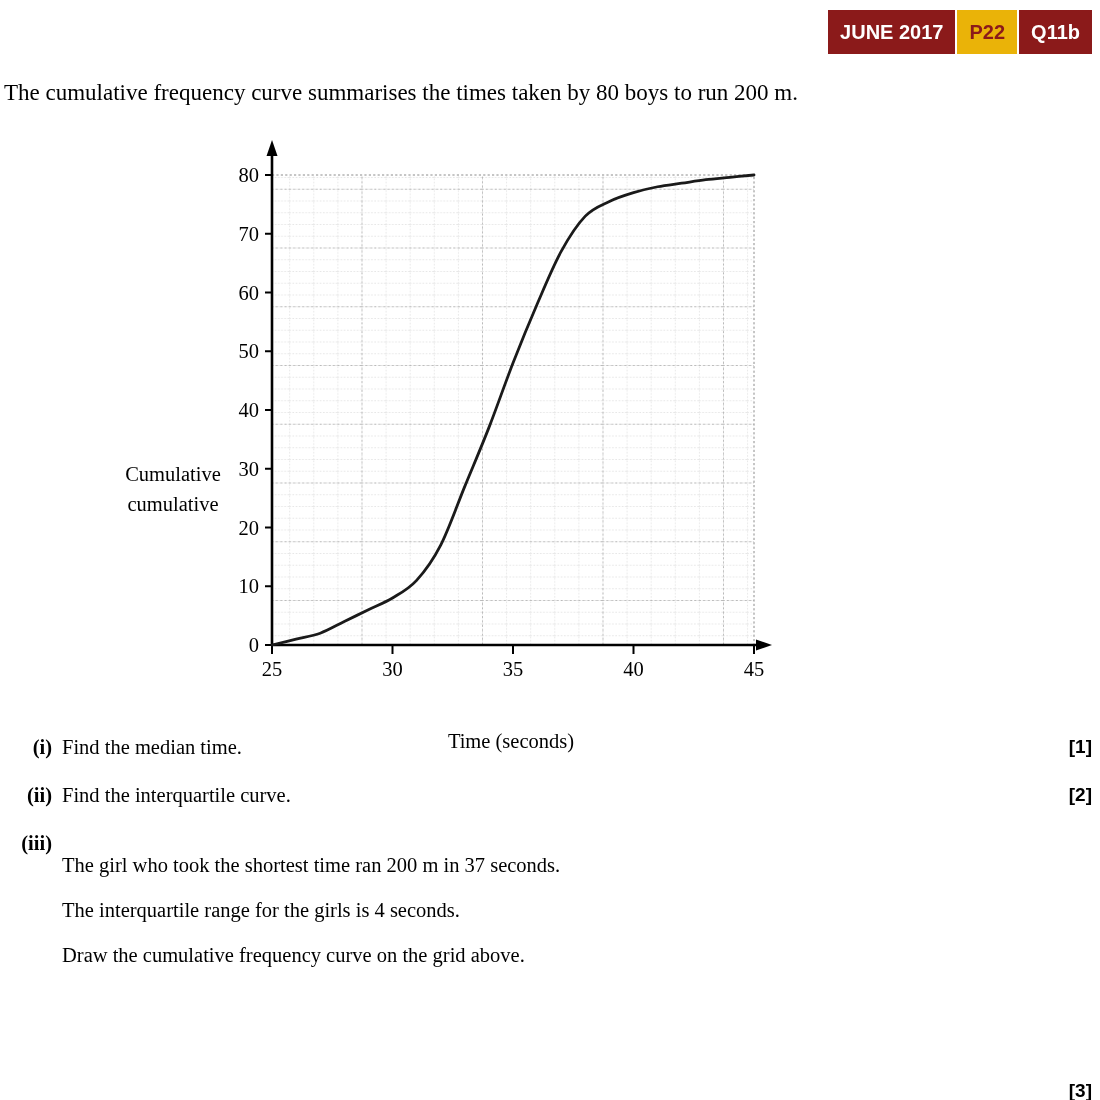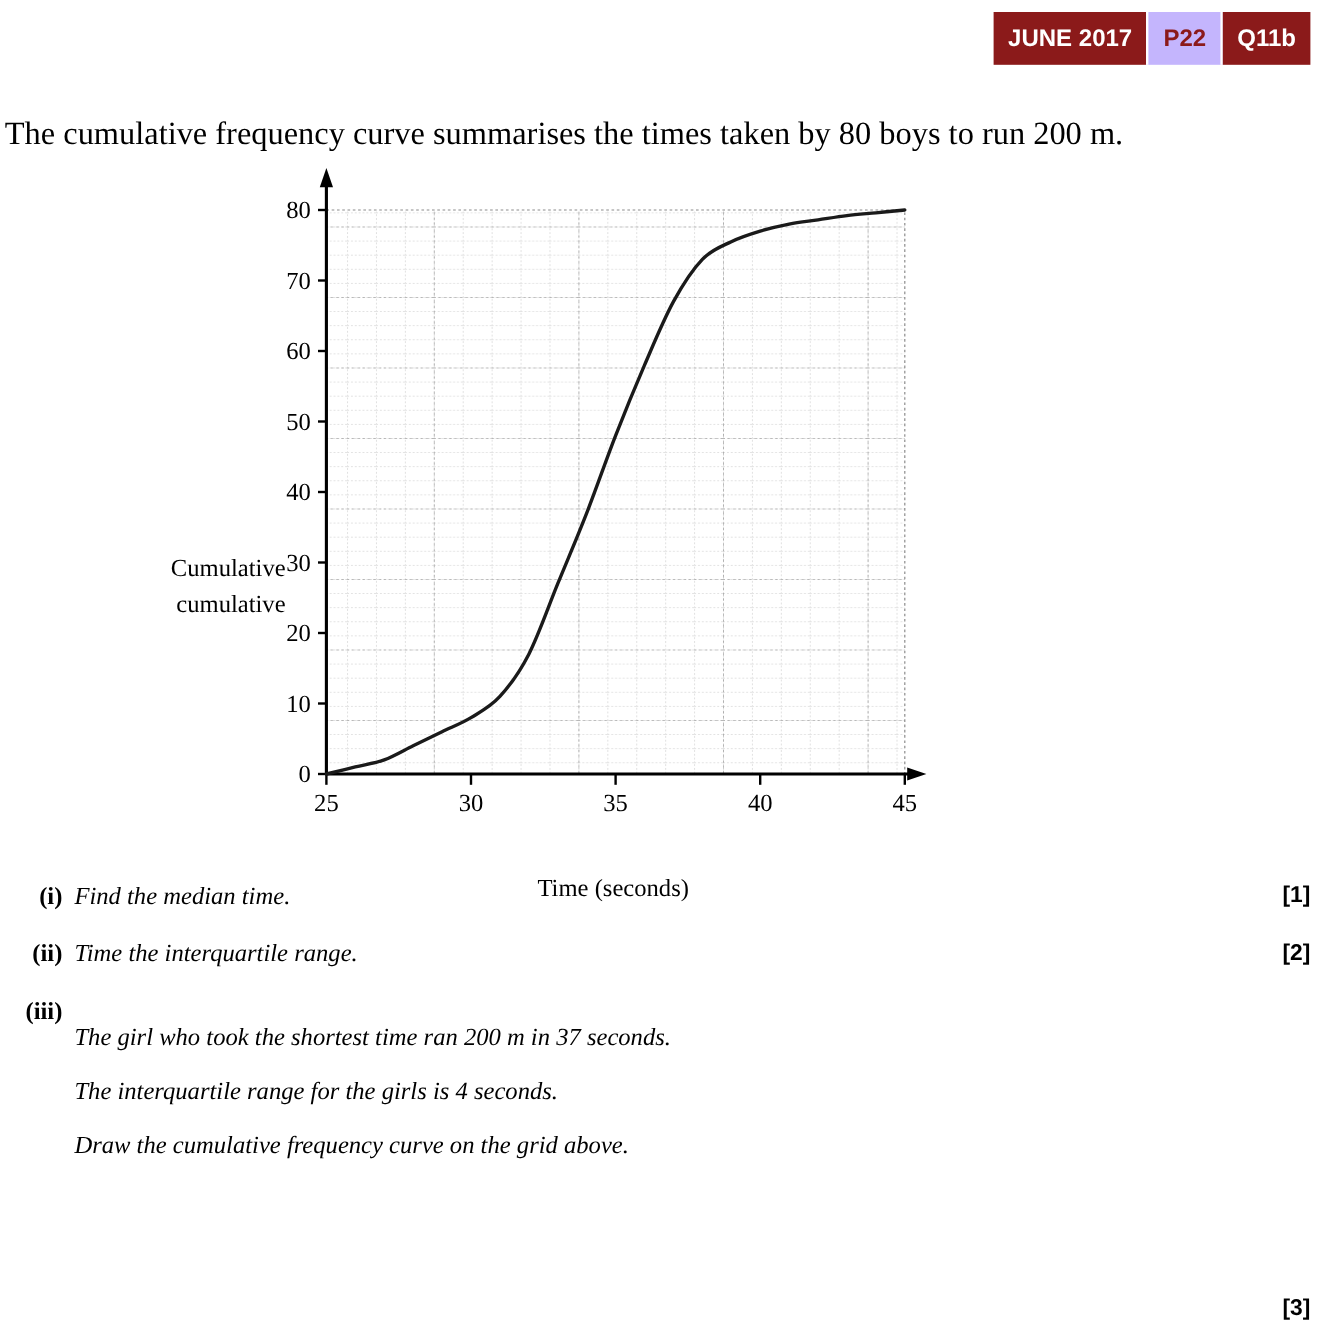--- a/index.html
+++ b/index.html
@@ -26,46 +26,46 @@
     font-weight: bold;
     font-size: 20px;
   }
   .badge-bar > div {
     display: flex;
     align-items: center;
     justify-content: center;
     padding: 16px 12px;
   }
   .badge-dark { background: #8b1a1a; color: #ffffff; }
-  .badge-light { background: #c4b5fd; color: #8b1a1a; border-left: 2px solid #ffffff; border-right: 2px solid #ffffff; }
+  .badge-light { background: #eab308; color: #8b1a1a; border-left: 2px solid #ffffff; border-right: 2px solid #ffffff; }
 
   
   .intro {
     position: absolute;
-    top: 96px;
+    top: 80px;
     left: 4px;
-    font-size: 27px;
+    font-size: 23px;
     white-space: nowrap;
   }
 
   
   .chart-wrap {
     position: absolute;
     left: 0;
     top: 130px;
     width: 1100px;
     height: 600px;
   }
   .axis-label-y {
     position: absolute;
     left: 108px;
     top: 330px;
     font-size: 20.5px;
     line-height: 1.45;
-    text-align: right;
+    text-align: center;
     width: 130px;
   }
   .axis-label-x {
     position: absolute;
     left: 0;
     top: 552px;
     width: 1022px;
     text-align: center;
     font-size: 20.5px;
     margin-top: 48px;
@@ -86,21 +86,21 @@
     display: flex;
     align-items: flex-start;
   }
   .part-num {
     width: 62px;
     text-align: right;
     padding-right: 10px;
     font-weight: bold;
     flex: none;
   }
-  .part-body { flex: 1; font-style: italic; }
+  .part-body { flex: 1; }
   .marks {
     position: absolute;
     right: 8px;
     top: 0;
     font-family: "Liberation Sans", sans-serif;
     font-weight: bold;
     font-size: 19px;
   }
   .sp-1 { height: 25px; }
   .sp-2 { height: 22px; }
@@ -198,21 +198,21 @@
   <div class="part-row">
     <div class="part-num">(i)</div>
     <div class="part-body">Find the median time.</div>
     <div class="marks">[1]</div>
   </div>
 
   <div class="sp-1"></div>
 
   <div class="part-row">
     <div class="part-num">(ii)</div>
-    <div class="part-body">Time the interquartile range.</div>
+    <div class="part-body">Find the interquartile curve.</div>
     <div class="marks">[2]</div>
   </div>
 
   <div class="sp-1"></div>
 
   <div class="part-row">
     <div class="part-num">(iii)</div>
     <div class="part-body">
       <div class="sp-2"></div>
       <div class="line">The girl who took the shortest time ran 200 m in 37 seconds.</div>

